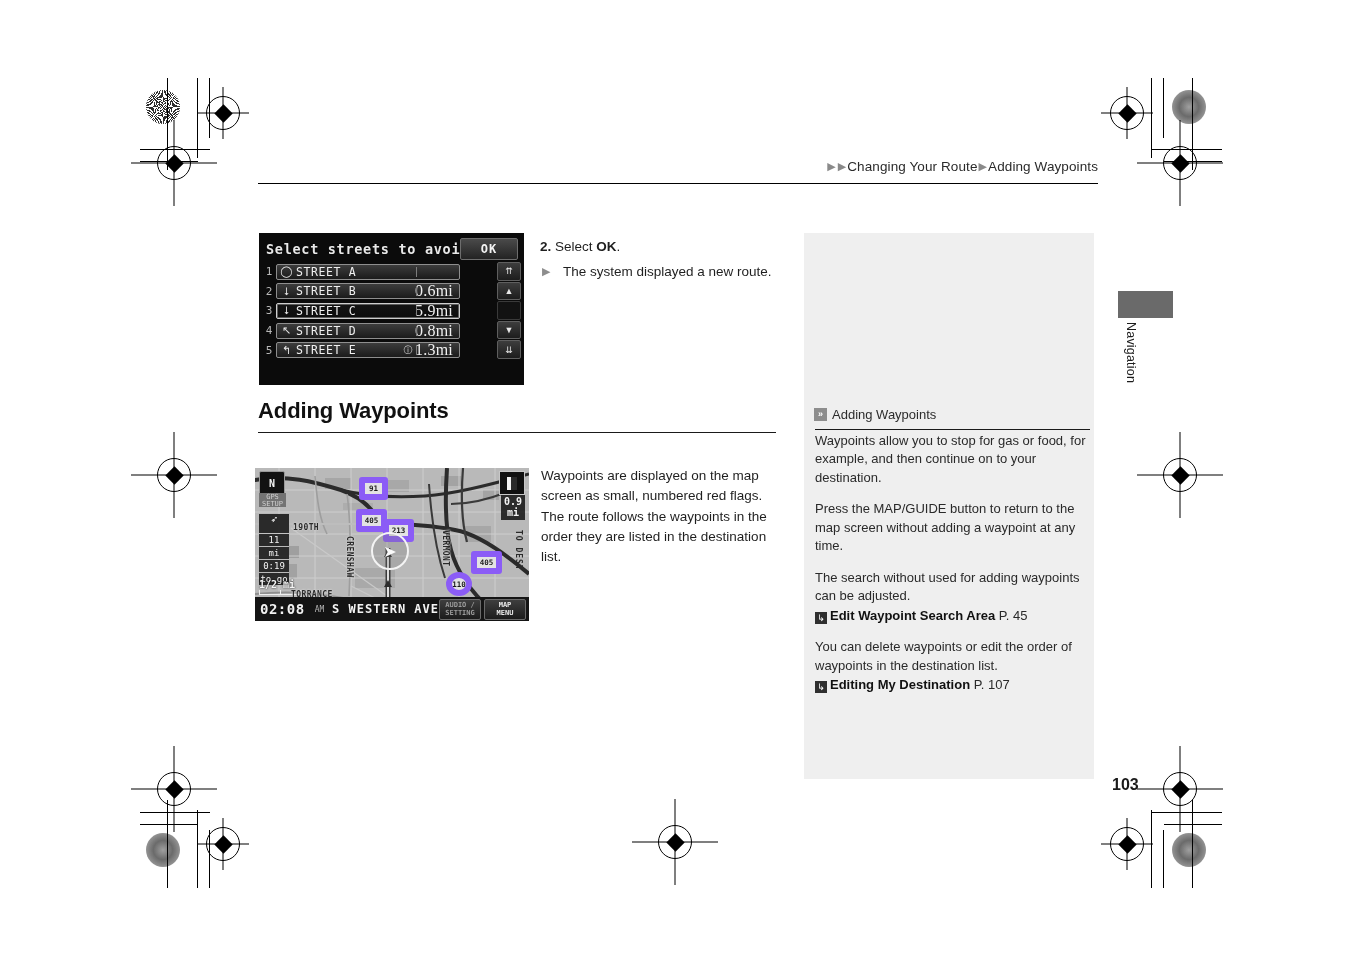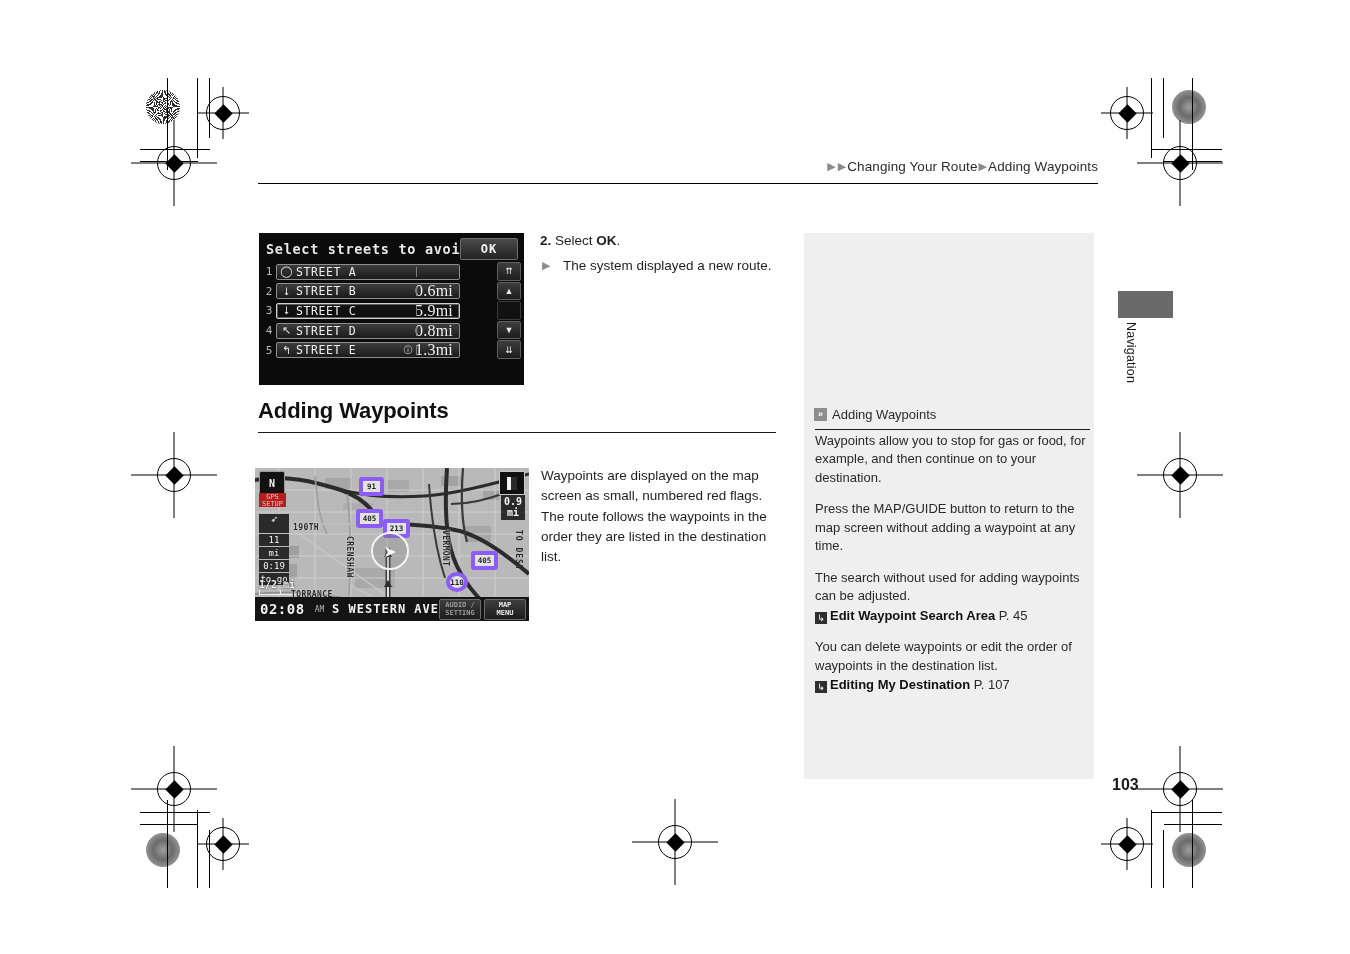--- a/index.html
+++ b/index.html
@@ -228,21 +228,21 @@
     color: #e8e8e8;
     font-size: 9px;
     box-sizing: border-box;
   }
   .scrollbtn.blank { background: #121212; border-color: #3a3a3a; }
 
   
   .step {
     position: absolute;
     left: 540px;
-    top: 231px;
+    top: 237px;
     width: 240px;
     font-size: 13.5px;
     line-height: 1.5;
     color: #1f1f1f;
   }
   .step .num { font-weight: 700; }
   .step .ok { font-weight: 700; }
   .step .sub {
     margin-top: 5px;
     padding-left: 23px;
@@ -301,21 +301,21 @@
     font-family: "DejaVu Sans Mono", monospace;
     font-weight: 700;
     font-size: 8px;
     letter-spacing: 0.4px;
     text-shadow: 0 0 2px #d6d6d6, 0 0 2px #d6d6d6;
   }
   .map-label.vert { writing-mode: vertical-rl; }
   .shield {
     position: absolute;
     background: #e3e3e3;
-    border: 4px solid #8b5cf6;
+    border: 6px solid #8b5cf6;
     border-radius: 3px;
     color: #1a1a1a;
     font-family: "DejaVu Sans Mono", monospace;
     font-size: 7.5px;
     font-weight: 700;
     display: flex;
     align-items: center;
     justify-content: center;
     padding: 0 1px;
   }
@@ -332,21 +332,21 @@
     font-weight: 700;
     display: flex;
     align-items: center;
     justify-content: center;
     font-family: "DejaVu Sans Mono", monospace;
   }
   .gps-badge {
     position: absolute;
     left: 4px; top: 25px;
     width: 27px; height: 14px;
-    background: #b91c1c;
+    background: #737373;
     color: #cfcfcf;
     font-size: 7px;
     font-family: "DejaVu Sans Mono", monospace;
     line-height: 7px;
     text-align: center;
     padding-top: 1px;
     box-sizing: border-box;
   }
   .leftpanel {
     position: absolute;

